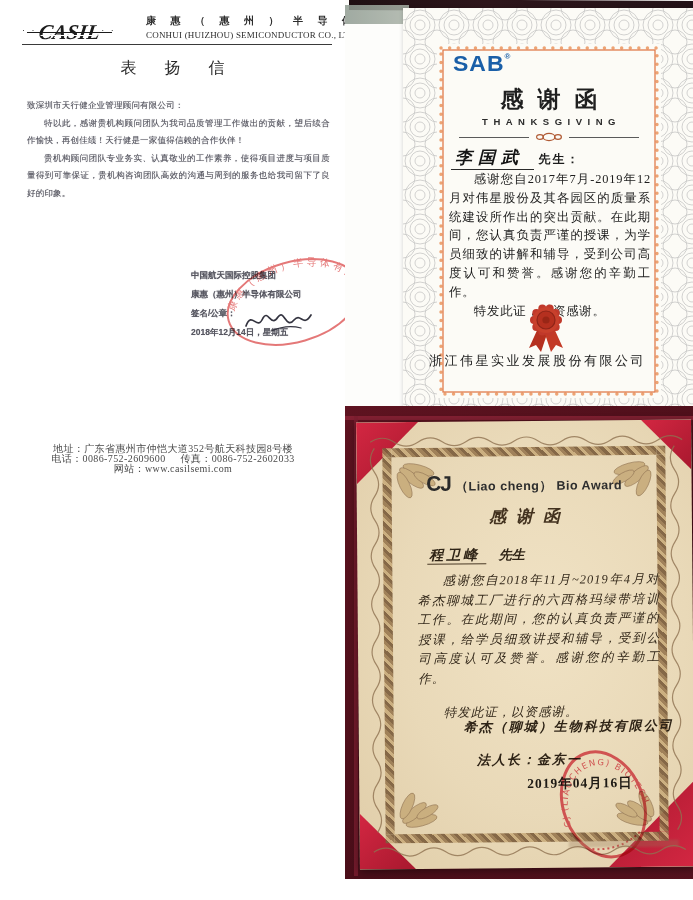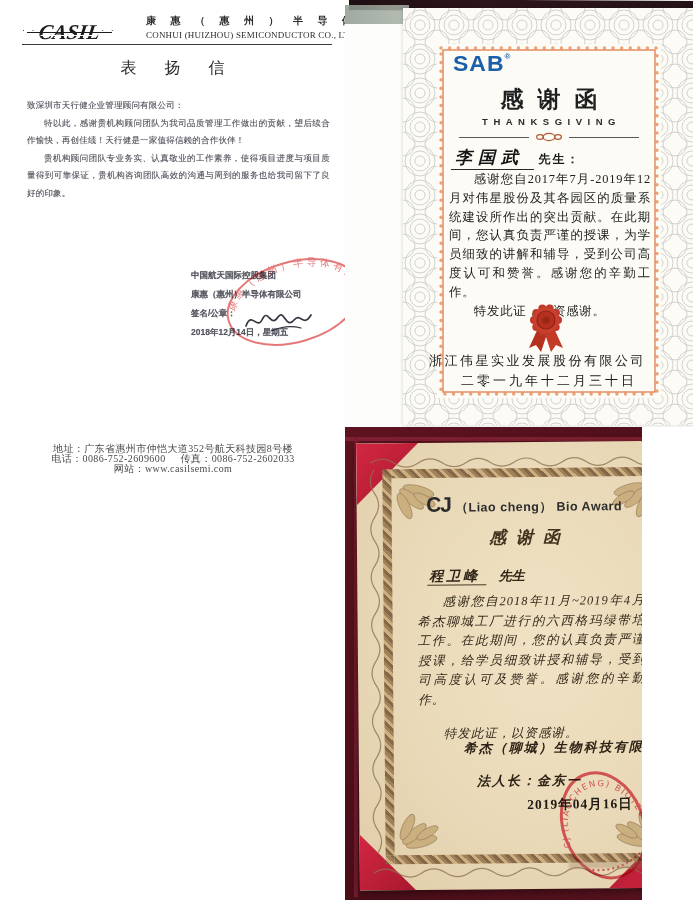--- a/index.html
+++ b/index.html
@@ -43,21 +43,21 @@
   .sab-name-row { position:absolute; left:48px; top:138px; width:200px; }
   .sab-name { font-family:"Liberation Serif","DejaVu Serif",serif; font-style:italic; font-weight:700; font-size:17px; color:#151515; border-bottom:1.6px solid #2a2a2a; padding:0 10px 2px 4px; letter-spacing:6px; }
   .sab-hon { font-family:"Liberation Serif","DejaVu Serif",serif; font-size:12px; font-weight:700; color:#1c1c1c; letter-spacing:2px; }
   .sab-bodywrap { position:absolute; left:46px; top:162px; width:202px; font-family:"Liberation Serif","DejaVu Serif",serif; font-size:12.4px; line-height:18.8px; letter-spacing:0.8px; text-align:justify; color:#1d1d1d; }
   .sab-bodywrap p { text-indent:2em; }
   .rosette { position:absolute; left:112px; top:290px; }
   .sab-company { position:absolute; left:26px; top:344px; width:240px; text-align:left; font-family:"Liberation Serif","DejaVu Serif",serif; font-size:13px; letter-spacing:2.5px; color:#1b1b1b; }
   .sab-date { position:absolute; left:26px; top:364px; width:240px; text-align:center; font-family:"Liberation Serif","DejaVu Serif",serif; font-size:13px; letter-spacing:3px; color:#1b1b1b; }
 
   
-  .cj-photo { position:absolute; left:345px; top:427px; width:297px; height:473px; background:linear-gradient(135deg,#5e1320,#4a0e19 60%,#55121e); overflow:hidden;padding-left:30px; }
+  .cj-photo { position:absolute; left:345px; top:406px; width:348px; height:473px; background:linear-gradient(135deg,#5e1320,#4a0e19 60%,#55121e); overflow:hidden;padding-left:30px; }
   .cj-frame-hl-top { position:absolute; left:0; top:10px; width:348px; height:4px; background:#8c2437; opacity:.8; }
   .cj-frame-hl-left { position:absolute; left:9px; top:10px; width:4px; height:460px; background:#7c1e30; opacity:.8; }
   .cj-paper { position:absolute; left:13px; top:15px; width:335px; height:447px; background:radial-gradient(ellipse at 55% 45%, #f0e2c4 0%, #e9d9b8 55%, #e0cda8 100%); transform:rotate(-.5deg); box-shadow:0 2px 8px rgba(0,0,0,.45); }
   .tri { position:absolute; background:linear-gradient(135deg,#d32742,#a8182e); }
   .tri-tl { left:0; top:0; width:62px; height:62px; clip-path:polygon(0 0,100% 0,0 100%); }
   .tri-tr { right:0; top:0; width:50px; height:50px; clip-path:polygon(0 0,100% 0,100% 100%); }
   .tri-bl { left:0; bottom:0; width:56px; height:56px; clip-path:polygon(0 0,0 100%,100% 100%); }
   .tri-br { right:0; bottom:0; width:86px; height:86px; clip-path:polygon(100% 0,100% 100%,0 100%); background:linear-gradient(315deg,#d32742,#a8182e); }
   .wave-svg, .leaf-svg { position:absolute; left:0; top:0; }
   .rope-border { position:absolute; left:26px; top:26px; right:26px; bottom:26px; border:9px solid transparent; border-image:repeating-linear-gradient(45deg,#7d5f3e 0 3px,#c9ac7c 3px 6px,#9a7a52 6px 9px) 9; opacity:.92; }
@@ -196,21 +196,20 @@
             <circle cx="26.3" cy="10.6" r="4"></circle>
             <circle cx="33.7" cy="10.6" r="4"></circle>
           <circle cx="39.7" cy="14.9" r="4"></circle>
         </g>
         <circle cx="30" cy="22" r="13" fill="#c8402c"></circle>
         <circle cx="30" cy="22" r="9" fill="#b5301f" stroke="#8e2418" stroke-width="1.2"></circle>
         <circle cx="30" cy="22" r="3.6" fill="#992616"></circle>
       </svg>
 
       <div class="sab-company">浙江伟星实业发展股份有限公司</div>
-      <div class="sab-date">二零一九年十二月三十日</div>
     </div>
   </section>
 
   <section class="cj-photo">
     <div class="cj-frame-hl-top"></div>
     <div class="cj-frame-hl-left"></div>
 
     <div class="cj-paper">
       <div class="tri tri-tl"></div>
       <div class="tri tri-tr"></div>

